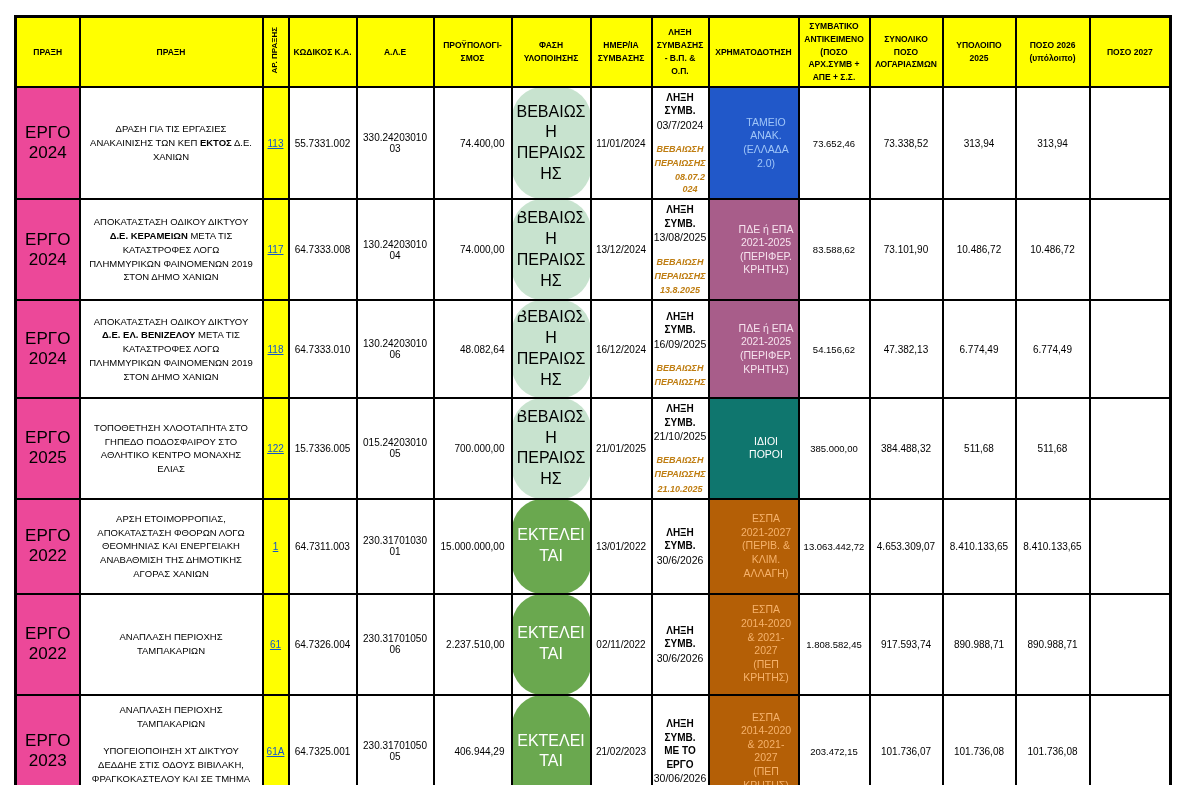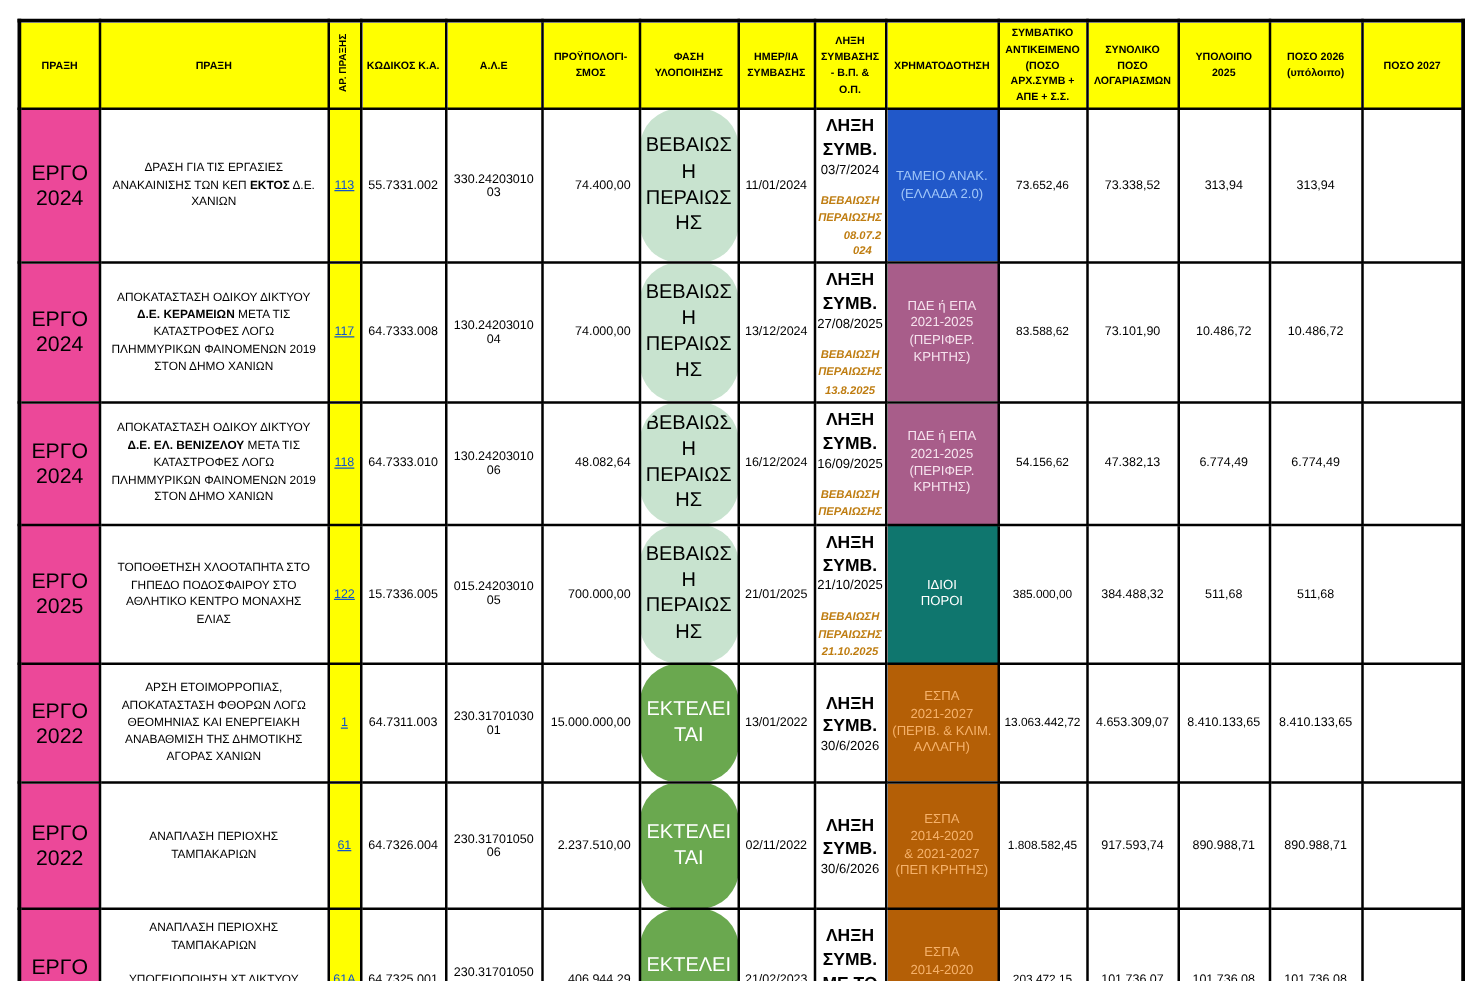--- a/index.html
+++ b/index.html
@@ -11,25 +11,25 @@
   td{font-size:10px;text-align:center;background:#fff;}
   td.ergo{background:#ec4899;font-size:17px;text-align:center;}
   td.arnum{background:#ffff00;}
   td.arnum a{color:#1155cc;text-decoration:underline;cursor:pointer;font-size:10px;}
   td.desc{font-size:9.5px;line-height:1.45;padding:4px 6px;}
   td.desc .para + .para{margin-top:1.4em;}
   td.desc .b{font-weight:bold;}
   td.budget{text-align:right;padding-right:6px;}
   td.phase{font-size:16px;line-height:1.3;border-radius:31px;}
   td.expiry{padding:3px 1px;line-height:1.35;}
-  td.expiry .bl{font-weight:bold;font-size:14px;}
+  td.expiry .bl{font-weight:bold;font-size:10px;}
   td.expiry .dt{font-size:10.5px;}
   td.expiry .or{font-weight:bold;font-size:9px;margin-top:2px;font-style:italic;}
   td.expiry .gap{height:9px;}
-  td.funding{font-size:10.5px;line-height:1.3;}
+  td.funding{font-size:10.5px;line-height:1.3;padding-left:28px;}
   td.contract{font-size:9.5px;}
 </style>
 </head>
 <body>
 
 <div class="wrap">
   <table id="projects-table">
     <colgroup id="cols">
         <col style="width: 64px;">
         <col style="width: 183px;">
@@ -104,21 +104,21 @@
           </td>
           <td class="arnum"><a>117</a></td>
           <td>64.7333.008</td>
           <td>130.2420301004</td>
           <td class="budget">74.000,00</td>
           <td class="phase" style="background-color: rgb(200, 227, 207); color: rgb(0, 0, 0);">ΒΕΒΑΙΩΣΗ ΠΕΡΑΙΩΣΗΣ</td>
           <td>13/12/2024</td>
           <td class="expiry">
             <div class="bl">ΛΗΞΗ</div>
             <div class="bl">ΣΥΜΒ.</div>
-            <div class="dt">27/08/2025</div>
+            <div class="dt">13/08/2025</div>
             <div class="gap"></div>
             <div class="or" style="color: rgb(191, 125, 17);">ΒΕΒΑΙΩΣΗ</div>
             <div class="or" style="color: rgb(191, 125, 17);">ΠΕΡΑΙΩΣΗΣ</div>
             <div class="or" style="color: rgb(191, 125, 17);">13.8.2025</div>
           </td>
           <td class="funding" style="background-color: rgb(168, 93, 138); color: rgb(246, 227, 238);">
             <div>ΠΔΕ  ή ΕΠΑ</div>
             <div>2021-2025</div>
             <div>(ΠΕΡΙΦΕΡ.</div>
             <div>ΚΡΗΤΗΣ)</div>

